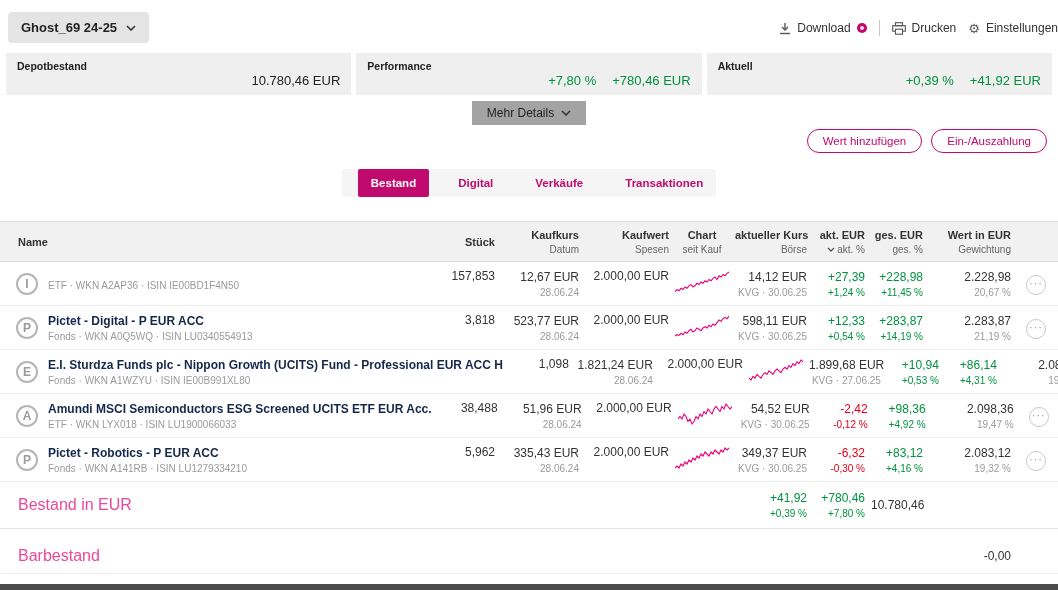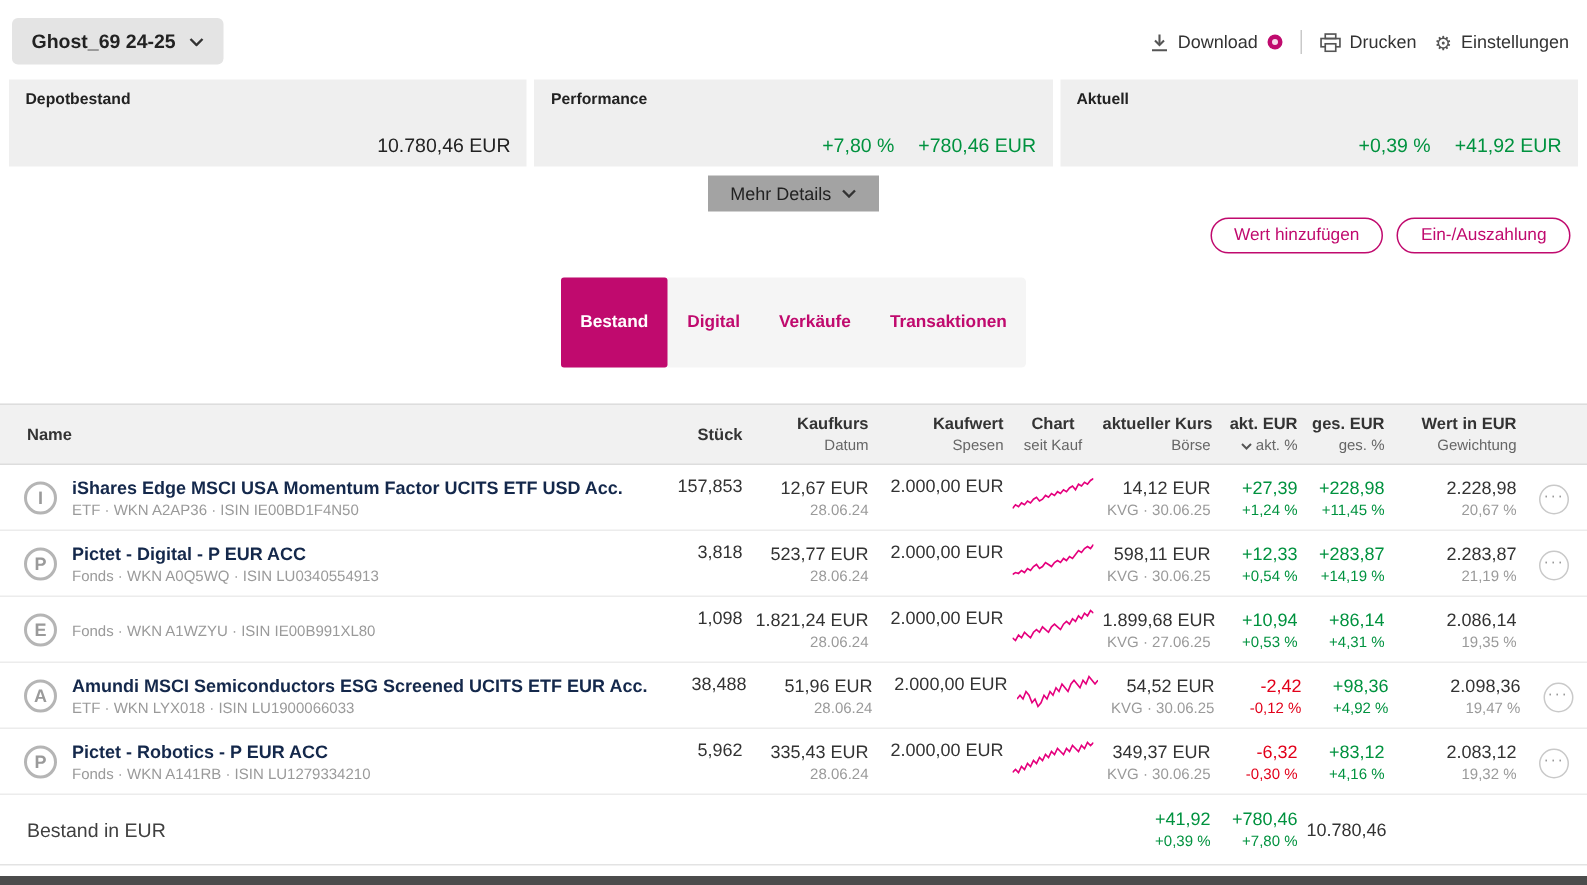--- a/index.html
+++ b/index.html
@@ -5,45 +5,45 @@
   :root{
     --accent:#c00a6e; --spark:#e5007d; --green:#00923f; --red:#e2001a; --navy:#14284b;
     --cols: 1fr 66px 84px 90px 60px 78px 58px 58px 88px 44px;
   }
   *{box-sizing:border-box;margin:0;padding:0;}
   body{
     width:1058px;height:590px;overflow:hidden;background:#fff;
     font-family:"Liberation Sans","DejaVu Sans",sans-serif;color:#333;position:relative;
   }
   
-  .topbar{display:flex;justify-content:space-between;align-items:flex-start;padding:12px 12px 0 8px;}
+  .topbar{display:flex;justify-content:space-between;align-items:flex-start;padding:12px 0 0 8px;}
   .selector{display:inline-flex;align-items:center;gap:9px;background:#e4e4e4;border-radius:4px;
     padding:8px 13px;font-size:13px;font-weight:bold;color:#222;cursor:pointer;}
   .top-actions{display:flex;align-items:center;gap:12px;font-size:12px;color:#333;padding-top:8px;}
   .ta{display:inline-flex;align-items:center;gap:6px;cursor:pointer;white-space:nowrap;}
   .sep{width:1px;height:16px;background:#c9c9c9;}
   .badge{width:10px;height:10px;border-radius:50%;background:var(--accent);display:inline-block;position:relative;}
   .badge:after{content:"";position:absolute;left:3px;top:3px;width:4px;height:4px;border-radius:50%;background:#fff;opacity:.85;}
   .gear{font-size:13px;color:#555;line-height:1;}
   
   .cards{display:flex;gap:5px;margin:10px 6px 0;}
-  .card{flex:1;background:#efefef;height:58px;padding:7px 11px 7px;display:flex;flex-direction:column;justify-content:space-between;}
+  .card{flex:1;background:#efefef;height:42px;padding:7px 11px 7px;display:flex;flex-direction:column;justify-content:space-between;}
   .card-label{font-size:10.5px;font-weight:bold;color:#222;}
   .card-value{font-size:13px;color:#222;align-self:flex-end;display:flex;gap:16px;}
   
   .details-row{text-align:center;margin-top:6px;}
   .details-btn{display:inline-flex;align-items:center;gap:7px;background:#a3a3a3;border:none;
     padding:5px 15px;font-size:12px;color:#222;cursor:pointer;font-family:inherit;}
   .pill-row{display:flex;justify-content:flex-end;gap:9px;margin:4px 11px 0;}
   .pill{border:1px solid var(--accent);color:var(--accent);background:#fff;border-radius:14px;
     padding:5px 15px;font-size:11.5px;cursor:pointer;font-family:inherit;white-space:nowrap;}
   
   .tabs-row{display:flex;justify-content:center;margin-top:16px;}
   .tabs{display:flex;align-items:center;background:#f5f5f5;border-radius:3px;padding:0;}
-  .tab{padding:24px 13px;font-size:11.5px;font-weight:bold;color:var(--accent);cursor:pointer;white-space:nowrap;}
+  .tab{padding:8px 13px;font-size:11.5px;font-weight:bold;color:var(--accent);cursor:pointer;white-space:nowrap;margin-left:16px;}
   .tab.active{background:var(--accent);color:#fff;border-radius:2px;}
   
   .grid{display:grid;grid-template-columns:var(--cols);align-items:center;}
   .thead{background:#f1f1f1;border-top:1px solid #ddd;border-bottom:1px solid #ddd;padding:7px 0 6px;margin-top:24px;}
   .h-main{font-size:11px;font-weight:bold;color:#333;white-space:nowrap;}
   .h-sub{font-size:10px;color:#666;margin-top:3px;white-space:nowrap;display:flex;justify-content:flex-end;align-items:center;gap:2px;}
   .h-sub.center{justify-content:center;}
   .c{padding:0 3px;}
   .num{text-align:right;}
   .center{text-align:center;}
@@ -57,21 +57,21 @@
   .asset-sub{font-size:10px;color:#9a9a9a;margin-top:3px;white-space:nowrap;}
   .v{font-size:12px;color:#333;white-space:nowrap;}
   .s{font-size:10px;color:#9a9a9a;margin-top:3px;white-space:nowrap;}
   .pos{color:var(--green)!important;}
   .neg{color:var(--red)!important;}
   .spark{display:inline-block;line-height:0;cursor:pointer;}
   .kebab{width:20px;height:20px;border:1px solid #c9c9c9;border-radius:50%;color:#999;display:inline-flex;
     align-items:center;justify-content:center;font-size:11px;letter-spacing:1px;cursor:pointer;line-height:0;padding-bottom:4px;}
   
   .sumrow{padding:9px 0;border-bottom:1px solid #e3e3e3;min-height:40px;}
-  .sum-label{font-size:13px;color:#404040;padding-left:18px;text-align:left;white-space:nowrap;}
+  .sum-label{font-size:16px;color:#ec4899;padding-left:18px;text-align:left;white-space:nowrap;}
   .thinrow{padding:8px 0;min-height:28px;border-bottom:1px solid #ececec;}
   .gap{height:10px;}
   .chev-svg{display:block;}
   .bottom-scrollbar{position:absolute;left:0;bottom:0;width:100%;height:6px;background:#4c4c4c;cursor:pointer;}
 </style>
 </head>
 <body>
 
 <header class="topbar">
   <div class="selector">
@@ -192,21 +192,20 @@
     <div class="h-main">Wert in EUR</div>
     <div class="h-sub">Gewichtung</div>
   </div>
   <div class="c"></div>
 </div>
 
 <div class="grid trow">
   <div class="c name-cell">
     <span class="asset-icon">I</span>
     <div>
-      <div class="asset-name">iShares Edge MSCI USA Momentum Factor UCITS ETF USD Acc.</div>
       <div class="asset-sub">ETF · WKN A2AP36 · ISIN IE00BD1F4N50</div>
     </div>
   </div>
   <div class="c num" style="align-self:start">
       <div class="v">157,853</div>
     </div>
   <div class="c num">
       <div class="v">12,67 EUR</div>
       <div class="s">28.06.24</div>
     </div>
@@ -272,20 +271,21 @@
       <div class="v">2.283,87</div>
       <div class="s">21,19 %</div>
     </div>
   <div class="c center"><span class="kebab">···</span></div>
 </div>
 
 <div class="grid trow">
   <div class="c name-cell">
     <span class="asset-icon">E</span>
     <div>
+      <div class="asset-name">E.I. Sturdza Funds plc - Nippon Growth (UCITS) Fund - Professional EUR ACC H</div>
       <div class="asset-sub">Fonds · WKN A1WZYU · ISIN IE00B991XL80</div>
     </div>
   </div>
   <div class="c num" style="align-self:start">
       <div class="v">1,098</div>
     </div>
   <div class="c num">
       <div class="v">1.821,24 EUR</div>
       <div class="s">28.06.24</div>
     </div>

